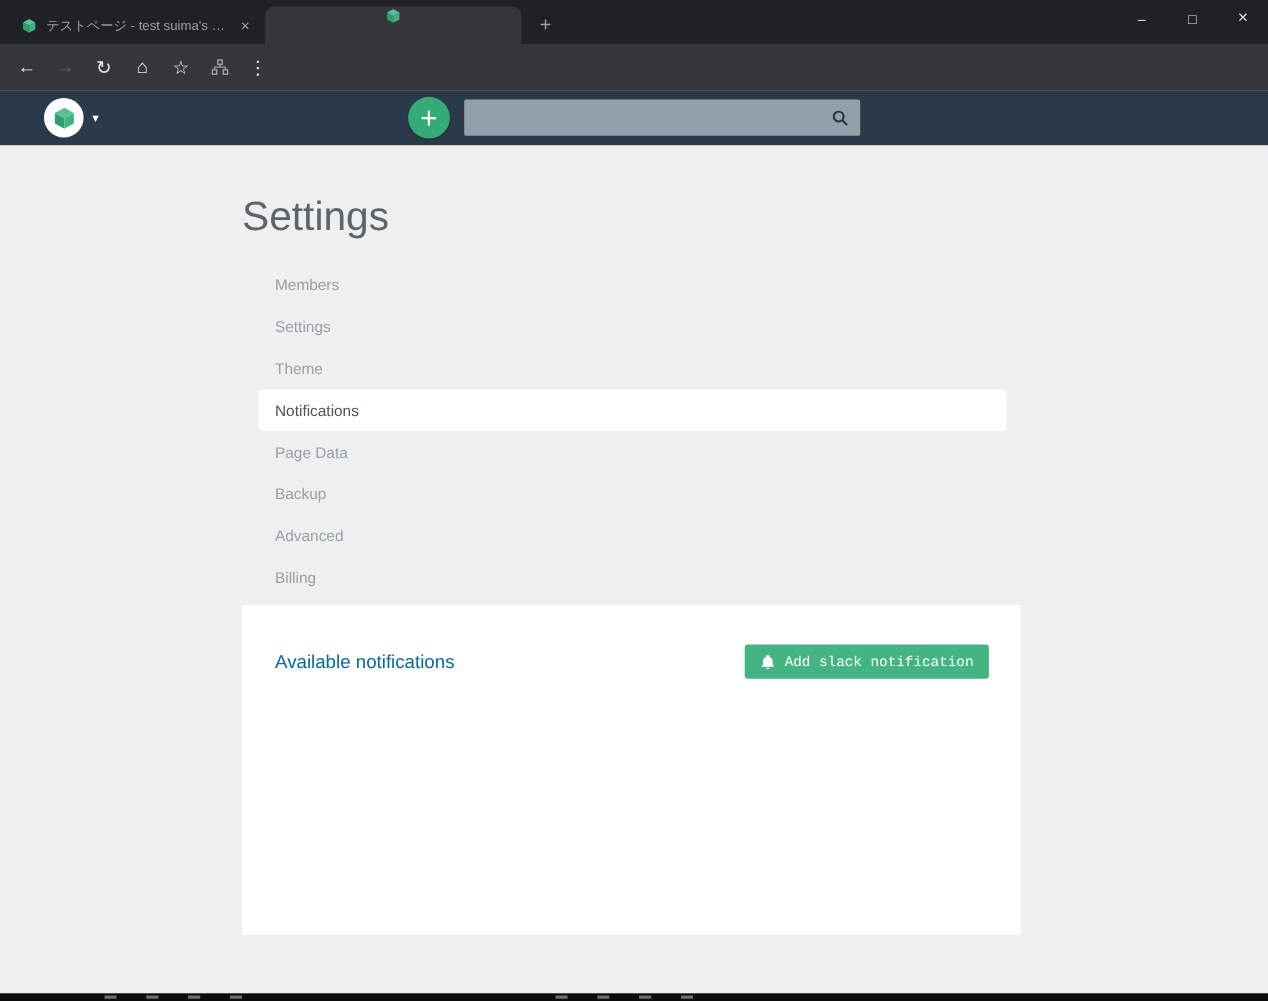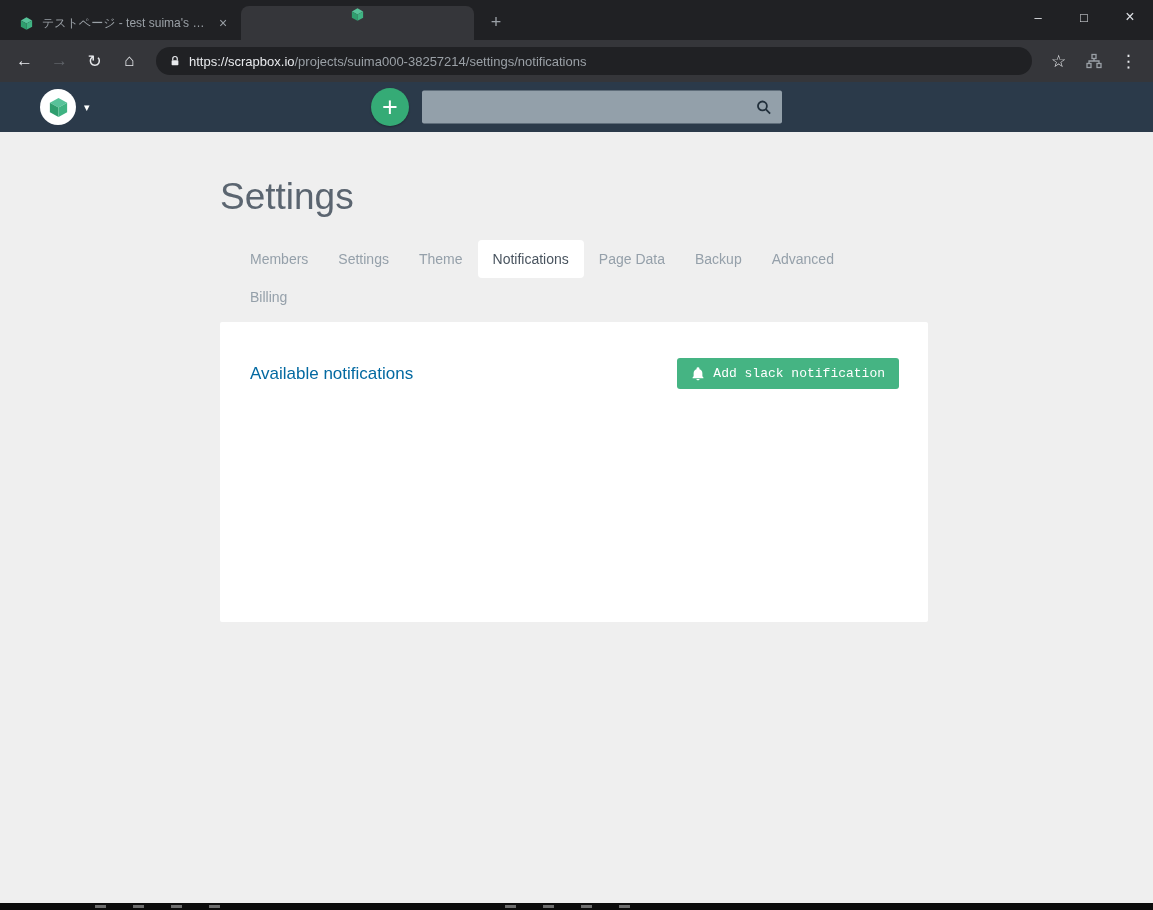--- a/index.html
+++ b/index.html
@@ -86,21 +86,21 @@
   .project-title { font-size:17px; font-weight:bold; color:#49525b; }
   .plan-badge {
     font-size:10px; color:#858c92; border:1px solid #b9bdc1; background:#f6f6f6;
     padding:3px 7px; border-radius:3px; letter-spacing:.2px;
   }
   .project-lock { display:flex; align-items:center; }
 
   .settings-wrap { width:710px; margin-left:220px;margin-top:30px; }
   .page-heading { font-size:37px; font-weight:400; color:#5b6570; margin:44px 0 22px 0; }
 
-  .site-tabs { display:flex; flex-wrap:wrap; padding-left:15px; width:695px; }
+  .site-tabs { display:flex; flex-wrap:wrap; padding-left:15px; width:695px;flex-direction:column; }
   .tab-item {
     padding:11px 15px; font-size:14px; color:#95a0aa; cursor:pointer; white-space:nowrap;
   }
   .tab-item.active { background:#ffffff; color:#49545f; border-radius:4px; }
 
   .panel {
     width:708px; height:300px; background:#ffffff; margin-top:6px; border-radius:2px;
     padding:36px 29px 0 30px;
   }
   .panel-header { display:flex; align-items:center; justify-content:space-between; }
@@ -151,31 +151,20 @@
       <div class="win-btn close-btn">×</div>
     </div>
   </div>
 
   <div class="toolbar">
     <div class="nav-btn">←</div>
     <div class="nav-btn disabled">→</div>
     <div class="nav-btn">↻</div>
     <div class="nav-btn">⌂</div>
 
-    <div class="omnibox">
-      <span class="lock-wrap">
-        <svg viewBox="0 0 16 16" width="12" height="12">
-          <path d="M5 7V5a3 3 0 0 1 6 0v2" fill="none" stroke="#e8eaed" stroke-width="1.6"></path>
-          <rect x="3.5" y="7" width="9" height="6.5" rx="1" fill="#e8eaed"></rect>
-        </svg>
-      </span>
-      <span>
-        <span class="url-host">https://scrapbox.io</span><span class="url-path">/projects/suima000-38257214/settings/notifications</span>
-      </span>
-    </div>
 
     <div class="nav-btn">☆</div>
     <div class="nav-btn">
       <svg viewBox="0 0 16 16" width="16" height="16" stroke="#9aa0a6" fill="none" stroke-width="1.3">
         <rect x="6" y="1.5" width="4" height="4"></rect>
         <rect x="1" y="10.5" width="4" height="4"></rect>
         <rect x="11" y="10.5" width="4" height="4"></rect>
         <path d="M8 5.5V8M8 8H3v2.5M8 8h5v2.5"></path>
       </svg>
     </div>

